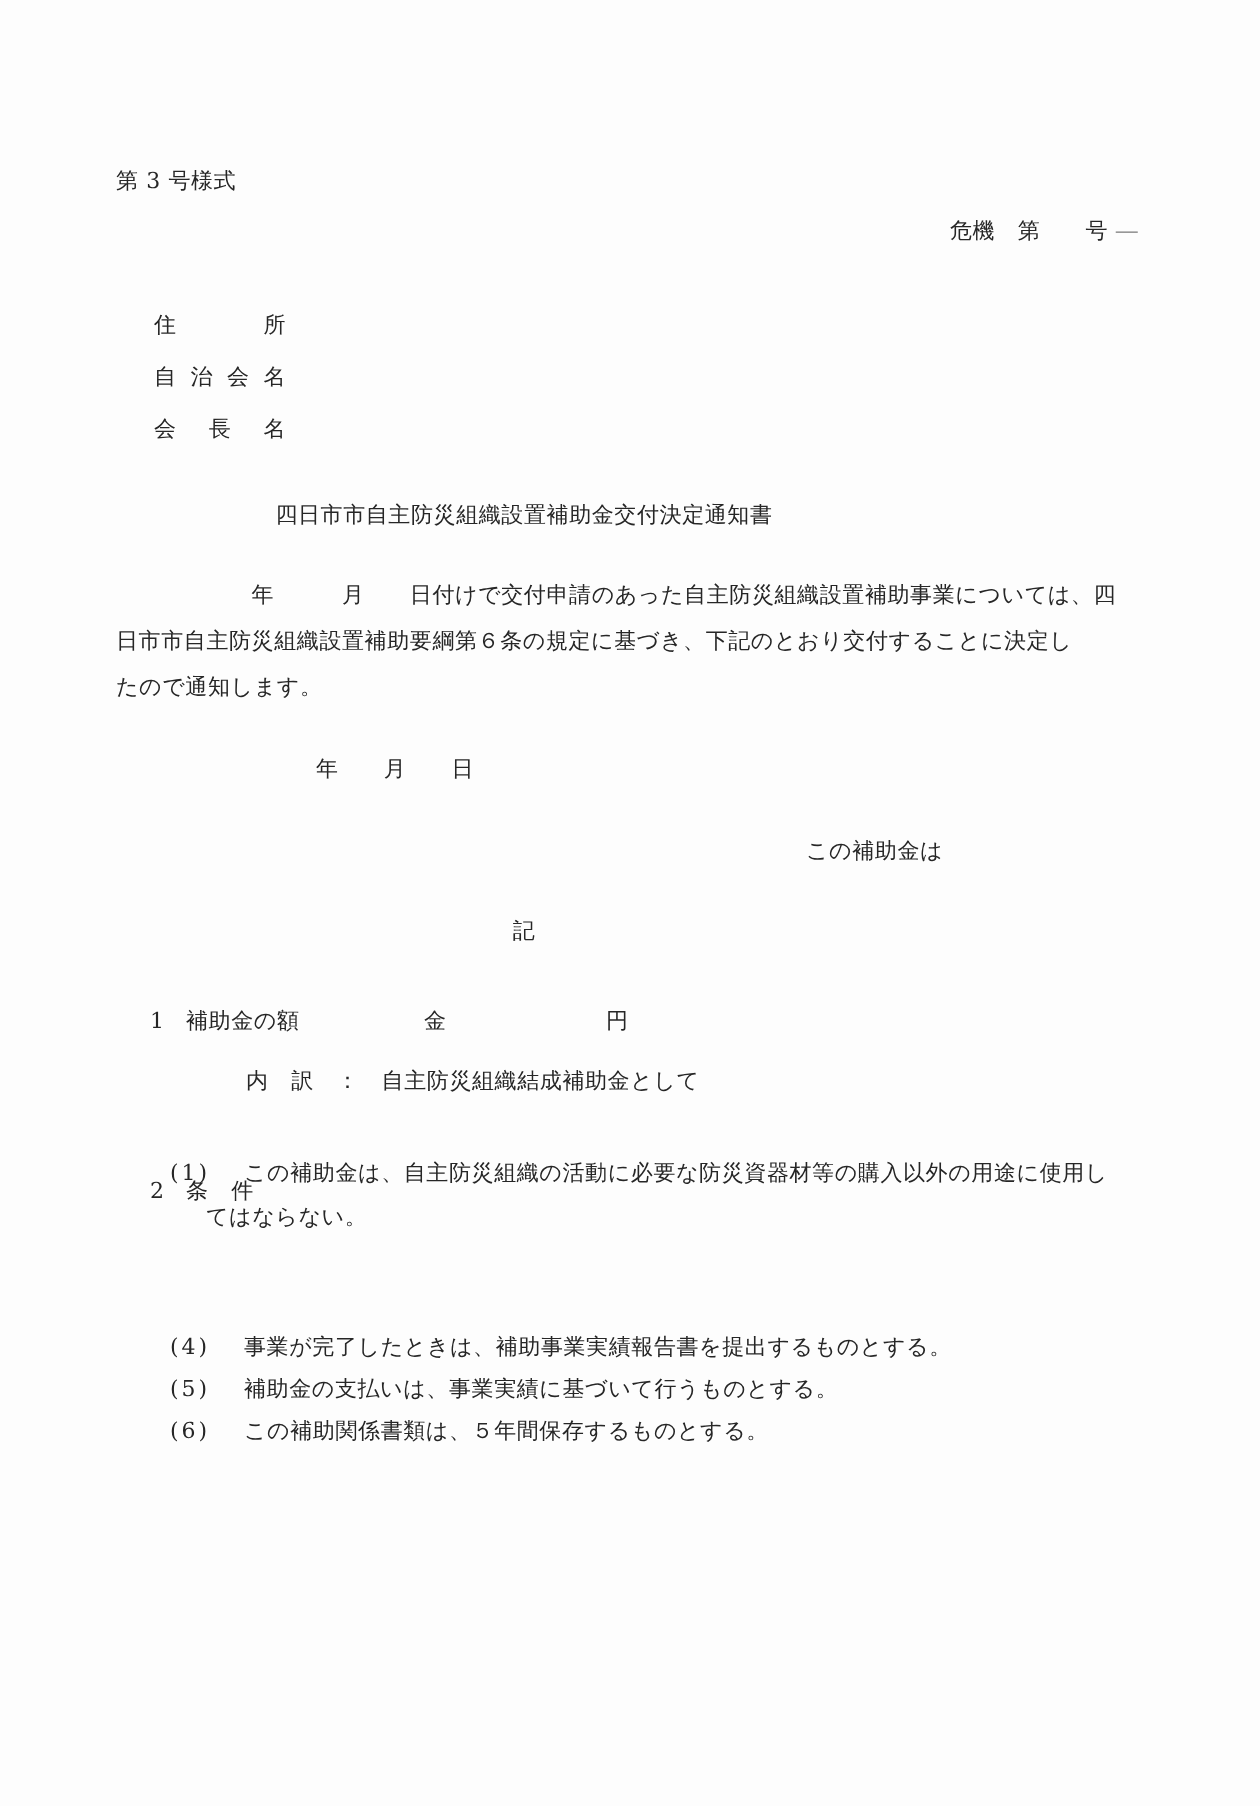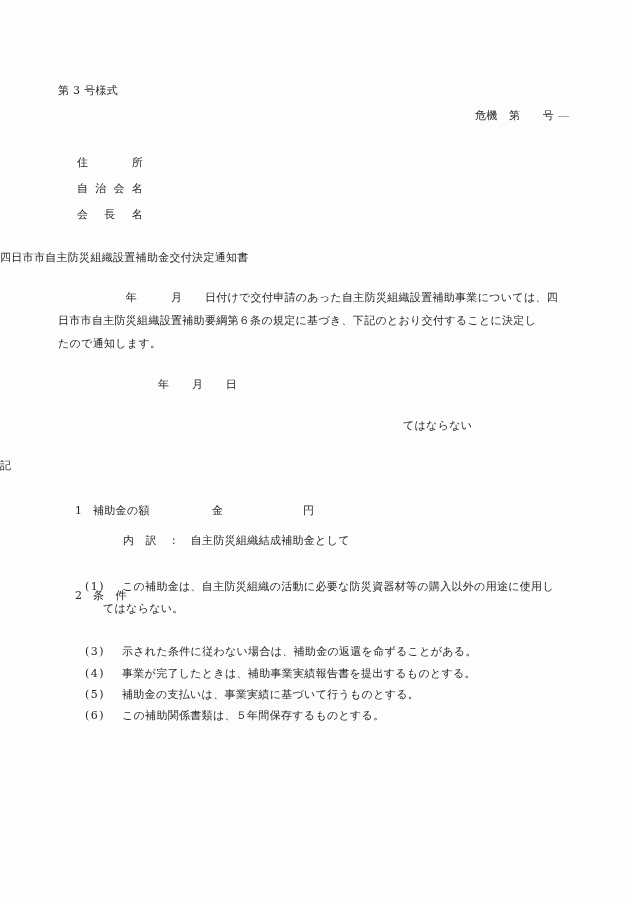--- a/index.html
+++ b/index.html
@@ -3,21 +3,21 @@
 <meta charset="utf-8">
 <style>
   html,body{margin:0;padding:0;}
   body{background:#fdfdfd;width:630px;height:903px;}
   .page{
     position:relative;width:630px;height:903px;background:#fdfdfd;
     font-family:"DejaVu Serif","Liberation Serif",serif;
     color:#262626;overflow:hidden;
   }
   .ln{position:absolute;font-size:11px;line-height:15px;white-space:pre;letter-spacing:.3px;margin-top:16px;}
-  .center{left:0;width:524px;}
+  .center{left:0;width:524px;text-align:center;}
   
   .jfield{display:inline-block;width:66px;text-align:justify;text-align-last:justify;}
   .dash{color:#8a8a8a;}
   
   .no-col{display:inline-block;width:18px;}
   .amt-label{display:inline-block;width:119px;}
   .amt-kin{display:inline-block;width:91px;}
   
   .cmark{display:inline-block;width:37px;letter-spacing:1.5px;}
   
@@ -60,35 +60,34 @@
   <div class="ln center pos-title">四日市市自主防災組織設置補助金交付決定通知書</div>
 
   <div>
     <div class="ln pos-b1">　　　　　　年　　　月　　日付けで交付申請のあった自主防災組織設置補助事業については、四</div>
     <div class="ln pos-b2">日市市自主防災組織設置補助要綱第６条の規定に基づき、下記のとおり交付することに決定し</div>
     <div class="ln pos-b3">たので通知します。</div>
   </div>
 
   <div class="ln pos-date">年　　月　　日</div>
 
-  <div class="ln pos-signer">てはならない</div>
+  <div class="ln pos-signer">この補助金は</div>
 
   <div class="ln center pos-ki">記</div>
 
   <div class="ln pos-amt"><span class="no-col">1</span><span class="amt-label">補助金の額</span><span class="amt-kin">金</span><span>円</span></div>
 
   <div class="ln pos-brk">内　訳　：　自主防災組織結成補助金として</div>
 
   <div class="ln pos-cond-h"><span class="no-col">2</span><span>条　件</span></div>
 
   <div class="ln pos-c1"><span class="cmark">(1)</span><span>この補助金は、自主防災組織の活動に必要な防災資器材等の購入以外の用途に使用し</span></div>
   <div class="ln pos-c1w">てはならない。</div>
 
 
-  <div class="ln pos-c3"><span class="cmark">(3)</span><span>示された条件に従わない場合は、補助金の返還を命ずることがある。</span></div>
 
   <div class="ln pos-c4"><span class="cmark">(4)</span><span>事業が完了したときは、補助事業実績報告書を提出するものとする。</span></div>
 
   <div class="ln pos-c5"><span class="cmark">(5)</span><span>補助金の支払いは、事業実績に基づいて行うものとする。</span></div>
 
   <div class="ln pos-c6"><span class="cmark">(6)</span><span>この補助関係書類は、５年間保存するものとする。</span></div>
 
 </div>
 
 </body></html>

